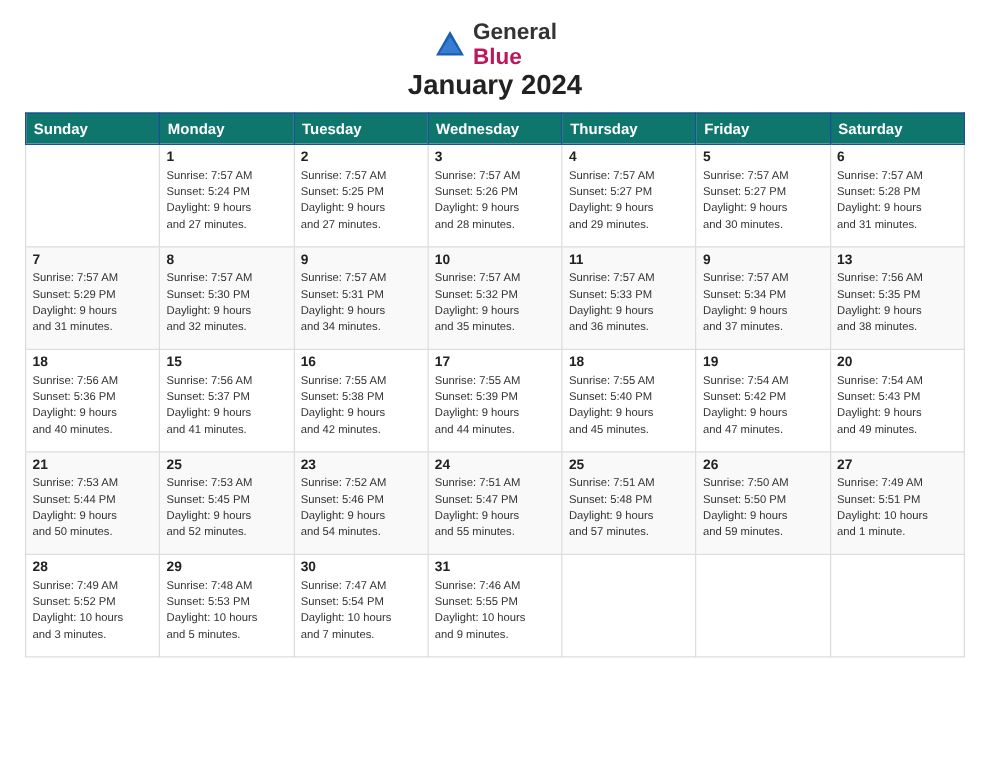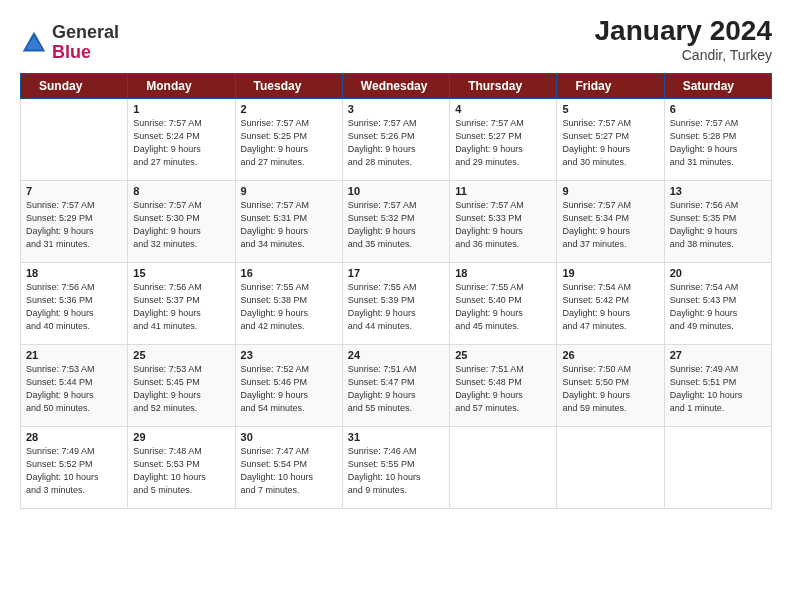--- a/index.html
+++ b/index.html
@@ -11,22 +11,23 @@
       overflow: hidden;
     }
     .page {
       width: 792px;
       min-height: 612px;
       padding: 16px 20px 10px 20px;
     }
     .header {
       display: flex;
       justify-content: space-between;
-      align-items: flex-end;
+      align-items: center;
       margin-bottom: 10px;
+      flex-direction: column;
     }
     .logo {
       display: flex;
       align-items: center;
       gap: 4px;
     }
     .logo-text {
       font-size: 18px;
       font-weight: bold;
       line-height: 1.1;
@@ -34,40 +35,40 @@
     .logo-general { color: #333; }
     .logo-blue { color: #be185d; }
     .logo-icon {
       width: 28px;
       height: 28px;
     }
     .title-block {
       text-align: right;
     }
     .month-title {
-      font-size: 28px;
+      font-size: 22px;
       font-weight: bold;
       color: #222;
       line-height: 1.1;
     }
     .subtitle {
       font-size: 14px;
       color: #444;
     }
     .calendar {
       width: 100%;
       border-collapse: collapse;
       border: 1px solid #ccc;
     }
     .calendar th {
-      background-color: #7f1d1d;
+      background-color: #0f766e;
       color: #fff;
       font-size: 12px;
       font-weight: bold;
-      padding: 5px 18px;
+      padding: 5px 6px;
       text-align: left;
       border: 1px solid #1a4f99;
     }
     .calendar td {
       width: calc(100% / 7);
       vertical-align: top;
       padding: 4px 5px;
       border: 1px solid #ddd;
       font-size: 9.5px;
       color: #222;
@@ -102,21 +103,20 @@
         <polygon points="15,3 27,24 3,24" fill="#1a5fb4"></polygon>
         <polygon points="15,8 24,22 6,22" fill="#5599ee" opacity="0.5"></polygon>
       </svg>
       <div class="logo-text">
         <span class="logo-general">General</span><br>
         <span class="logo-blue">Blue</span>
       </div>
     </div>
     <div class="title-block">
       <div class="month-title">January 2024</div>
-      <div class="subtitle">Candir, Turkey</div>
     </div>
   </div>
 
   <table class="calendar">
     <thead>
       <tr id="weekday-header">
           <th>Sunday</th>
           <th>Monday</th>
           <th>Tuesday</th>
           <th>Wednesday</th>

